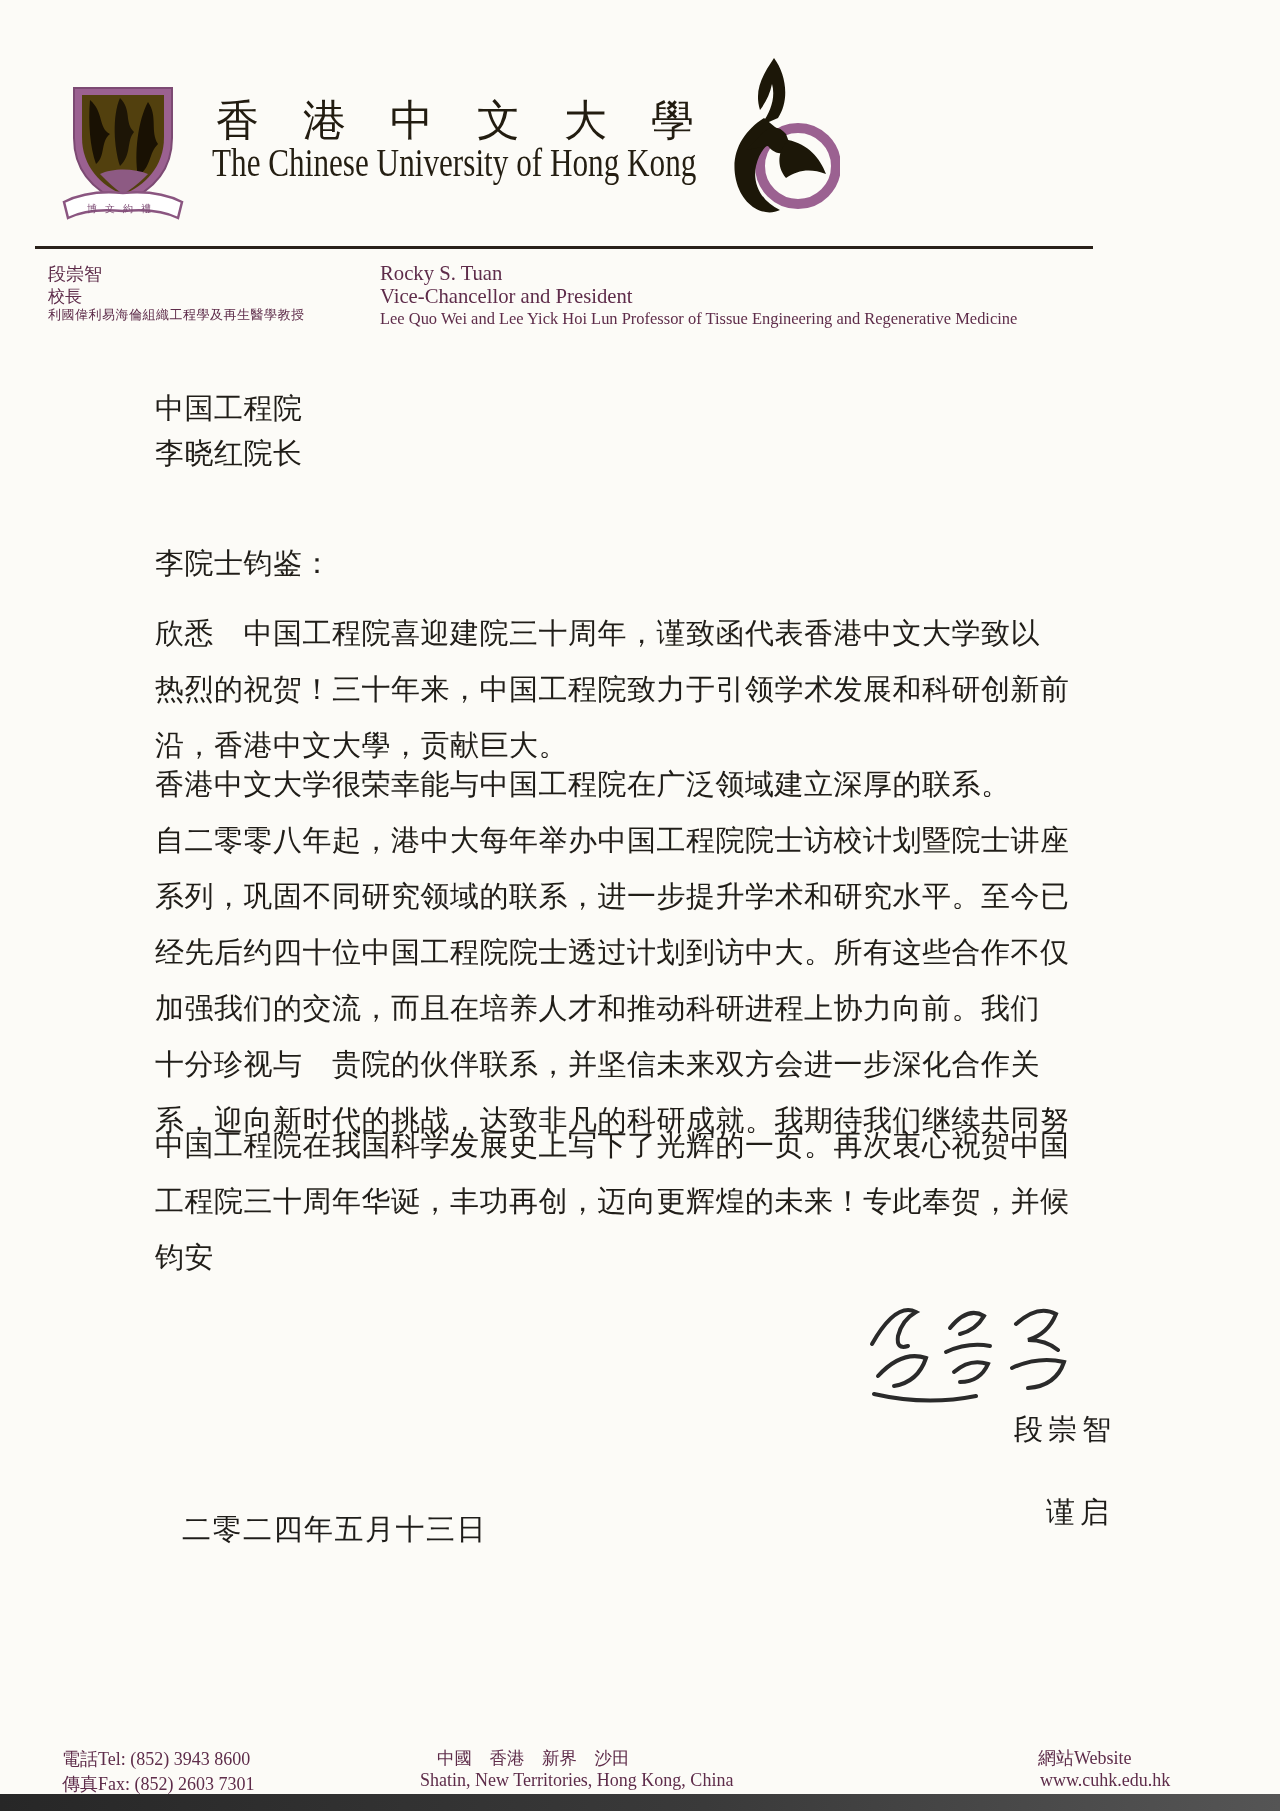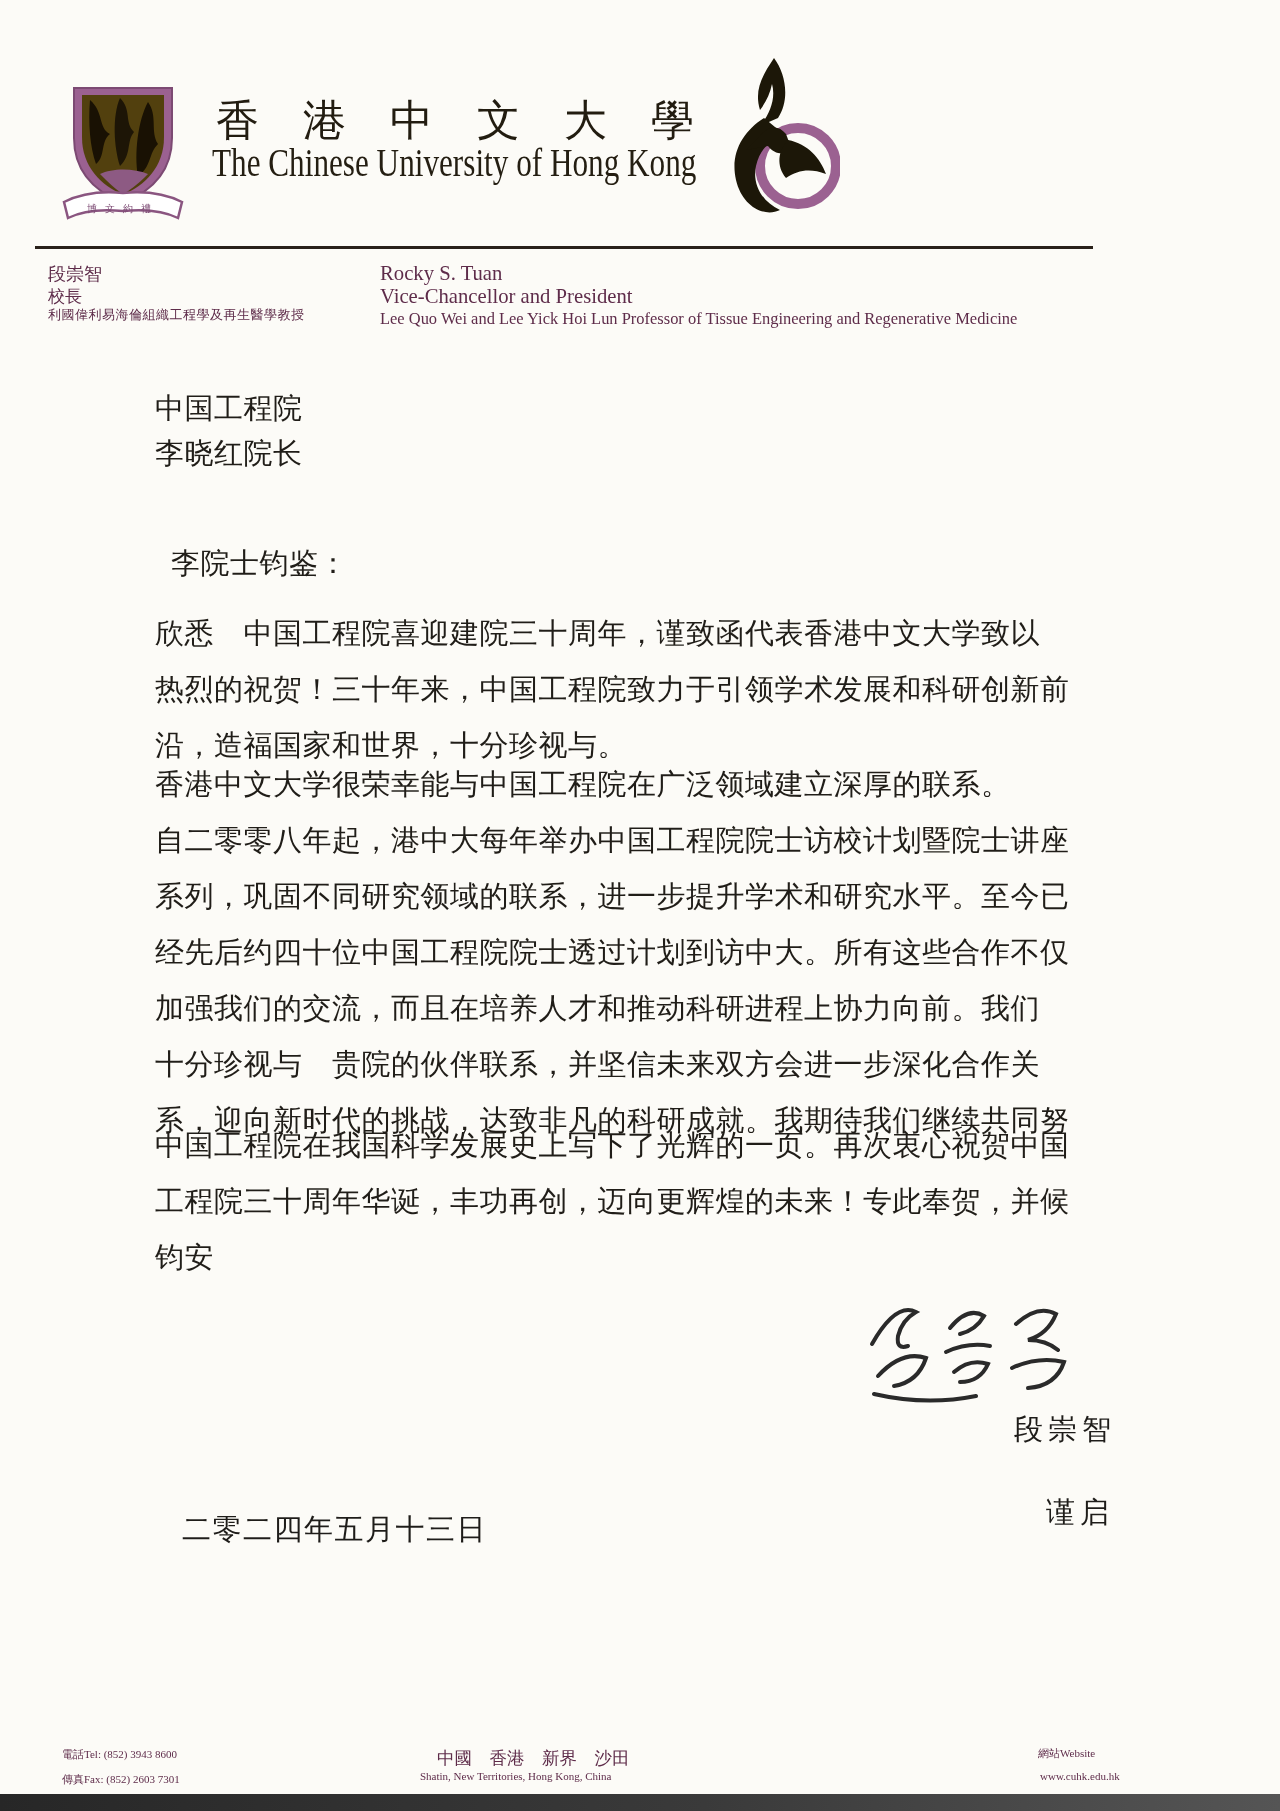--- a/index.html
+++ b/index.html
@@ -30,33 +30,33 @@
   .s-zh-title{left:48px;top:285px;font-size:17px;}
   .s-zh-prof{left:48px;top:306px;font-size:13px;letter-spacing:0.5px;}
   .s-en-name{left:380px;top:260px;font-size:22px;transform:scaleX(0.94);transform-origin:left top;}
   .s-en-title{left:380px;top:283px;font-size:22px;transform:scaleX(0.94);transform-origin:left top;white-space:nowrap;}
   .s-en-prof{left:380px;top:308px;font-size:17.5px;transform:scaleX(0.94);transform-origin:left top;white-space:nowrap;}
 
   
   .body-line{font-size:29px;letter-spacing:0.5px;white-space:pre;color:#201d18;margin-top:11px;}
   .recipient-org{left:155px;top:378px;}
   .recipient-name{left:155px;top:423px;}
-  .salutation{left:171px;top:533px;}
+  .salutation{left:155px;top:533px;}
   .para{left:155px;line-height:45px;}
   .para1{top:600px;}
   .para2{top:751px;}
   .para3{top:1112px;}
 
   .sig-svg{left:856px;top:1296px;}
   .sig-name{left:1014px;top:1410px;font-size:29px;letter-spacing:5px;white-space:nowrap;}
   .sig-close{left:1046px;top:1453px;font-size:29px;letter-spacing:5px;white-space:nowrap;margin-top:40px;}
   .date-line{left:182px;top:1510px;font-size:29px;letter-spacing:1.5px;white-space:nowrap;}
 
   
-  .footer-txt{font-size:11px;white-space:pre;}
+  .footer-txt{font-size:18px;white-space:pre;}
   .f-tel{left:62px;top:1747px;}
   .f-fax{left:62px;top:1772px;}
   .f-addr-zh{left:437px;top:1746px;font-size:17.5px;}
   .f-addr-en{left:420px;top:1770px;}
   .f-web-label{left:1038px;top:1746px;}
   .f-web-url{left:1040px;top:1770px;}
 
   .bottom-strip{
     left:0;top:1794px;width:1280px;height:17px;
     background:linear-gradient(90deg,#272727 0%,#3a3a3a 55%,#555 100%);
@@ -98,21 +98,21 @@
   <div class="abs maroon s-en-title">Vice-Chancellor and President</div>
   <div class="abs maroon s-en-prof">Lee Quo Wei and Lee Yick Hoi Lun Professor of Tissue Engineering and Regenerative Medicine</div>
 
   <div class="abs body-line recipient-org">中国工程院</div>
   <div class="abs body-line recipient-name">李晓红院长</div>
   <div class="abs body-line salutation">李院士钧鉴：</div>
 
   <div class="abs para para1">
     <div class="body-line">欣悉　中国工程院喜迎建院三十周年，谨致函代表香港中文大学致以</div>
     <div class="body-line">热烈的祝贺！三十年来，中国工程院致力于引领学术发展和科研创新前</div>
-    <div class="body-line">沿，造福国家和世界，十分珍视与。</div>
+    <div class="body-line">沿，香港中文大學，贡献巨大。</div>
   </div>
 
   <div class="abs para para2">
     <div class="body-line">香港中文大学很荣幸能与中国工程院在广泛领域建立深厚的联系。</div>
     <div class="body-line">自二零零八年起，港中大每年举办中国工程院院士访校计划暨院士讲座</div>
     <div class="body-line">系列，巩固不同研究领域的联系，进一步提升学术和研究水平。至今已</div>
     <div class="body-line">经先后约四十位中国工程院院士透过计划到访中大。所有这些合作不仅</div>
     <div class="body-line">加强我们的交流，而且在培养人才和推动科研进程上协力向前。我们</div>
     <div class="body-line">十分珍视与　贵院的伙伴联系，并坚信未来双方会进一步深化合作关</div>
     <div class="body-line">系，迎向新时代的挑战，达致非凡的科研成就。我期待我们继续共同努</div>

